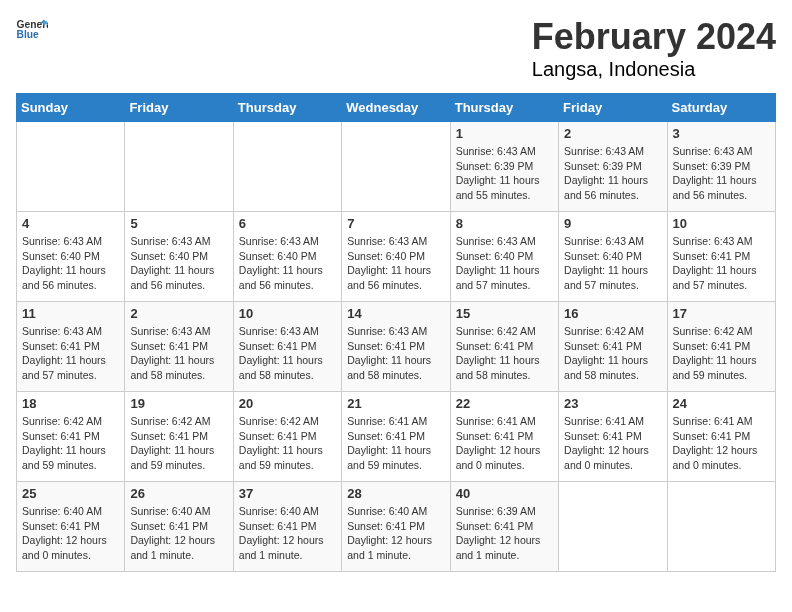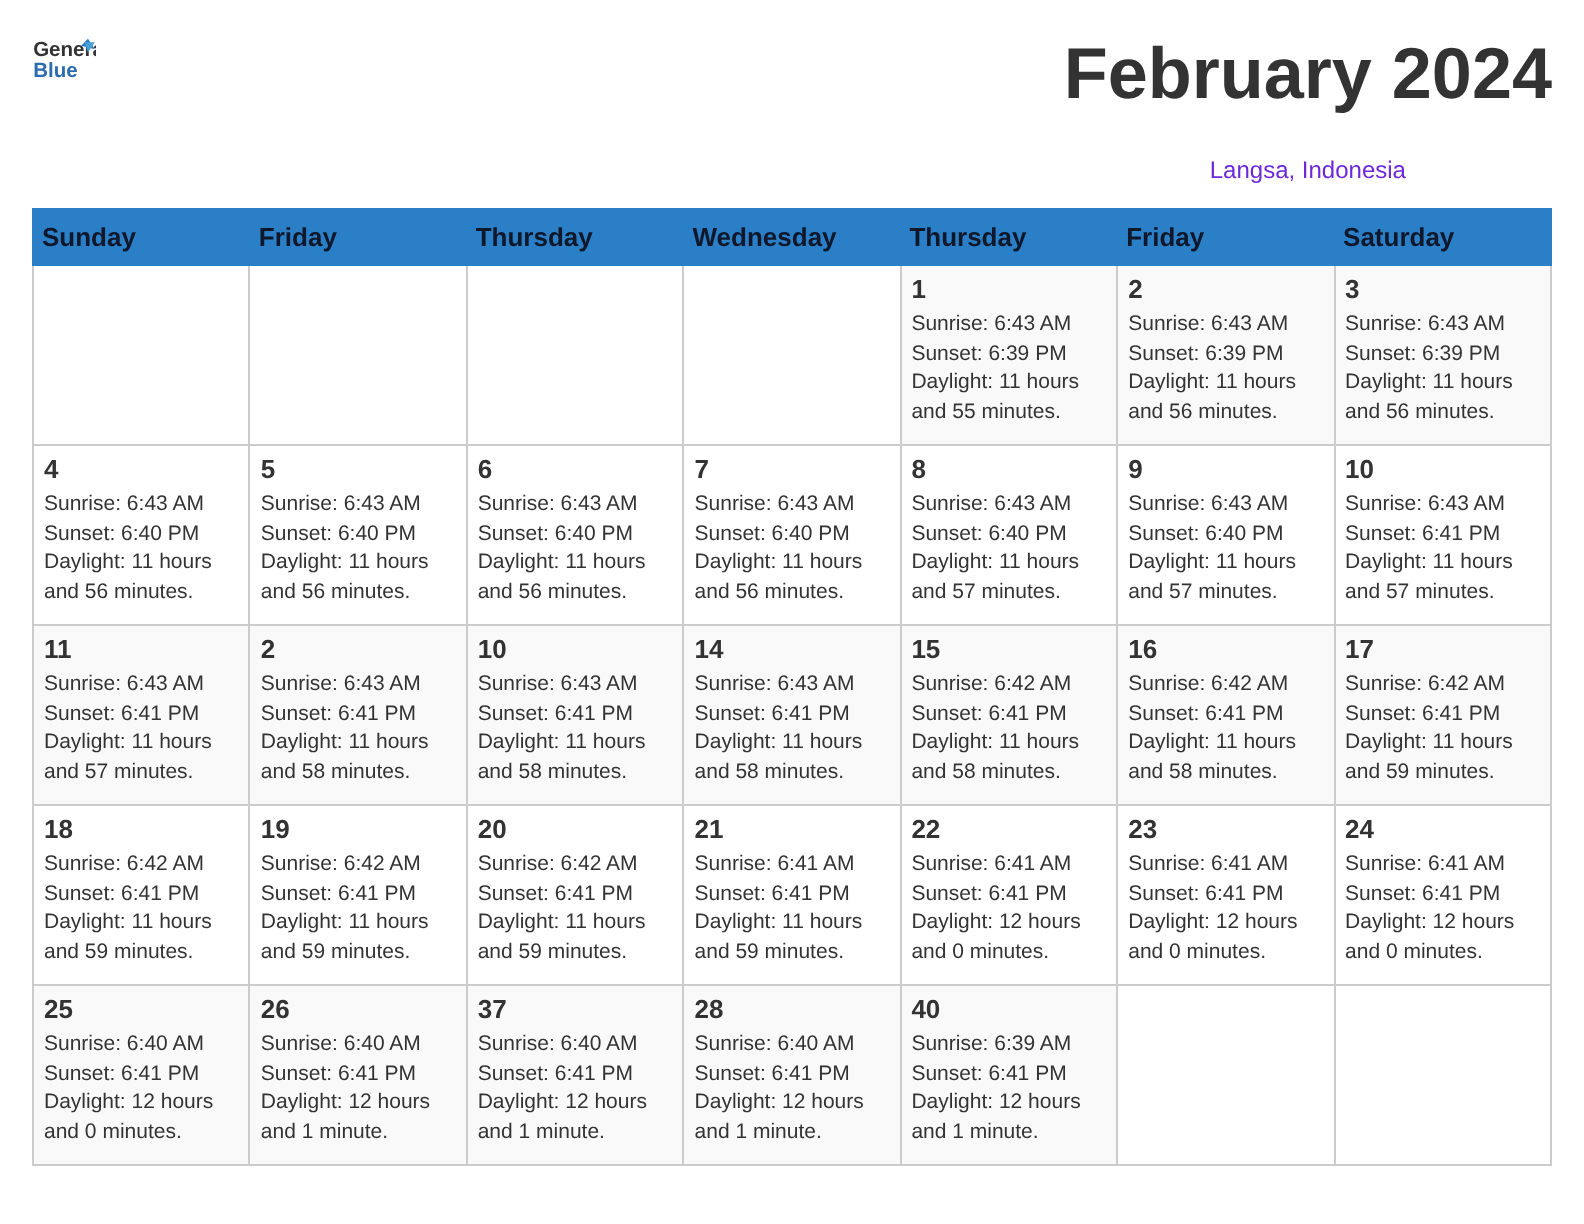--- a/index.html
+++ b/index.html
@@ -18,34 +18,34 @@
     }
     .logo {
       display: flex;
       align-items: center;
       gap: 4px;
     }
     .logo-bird {
       width: 32px;
       height: 24px;
     }
-    .title-section { text-align: center; }
+    .title-section { text-align: left; }
     .main-title { font-size: 36px; font-weight: bold; color: #333; }
-    .subtitle { font-size: 12px; color: #6d28d9; margin-top: 20px; }
+    .subtitle { font-size: 20px; color: #000000; }
 
     table {
       width: 100%;
       border-collapse: collapse;
       table-layout: fixed;
     }
     thead tr {
       background-color: #2b7fc7;
     }
     thead th {
-      color: #0f172a;
+      color: #ffffff;
       font-size: 13px;
       font-weight: bold;
       padding: 6px 4px;
       text-align: left;
       border: 1px solid #2b7fc7;
     }
     tbody tr {
       vertical-align: top;
     }
     tbody td {

